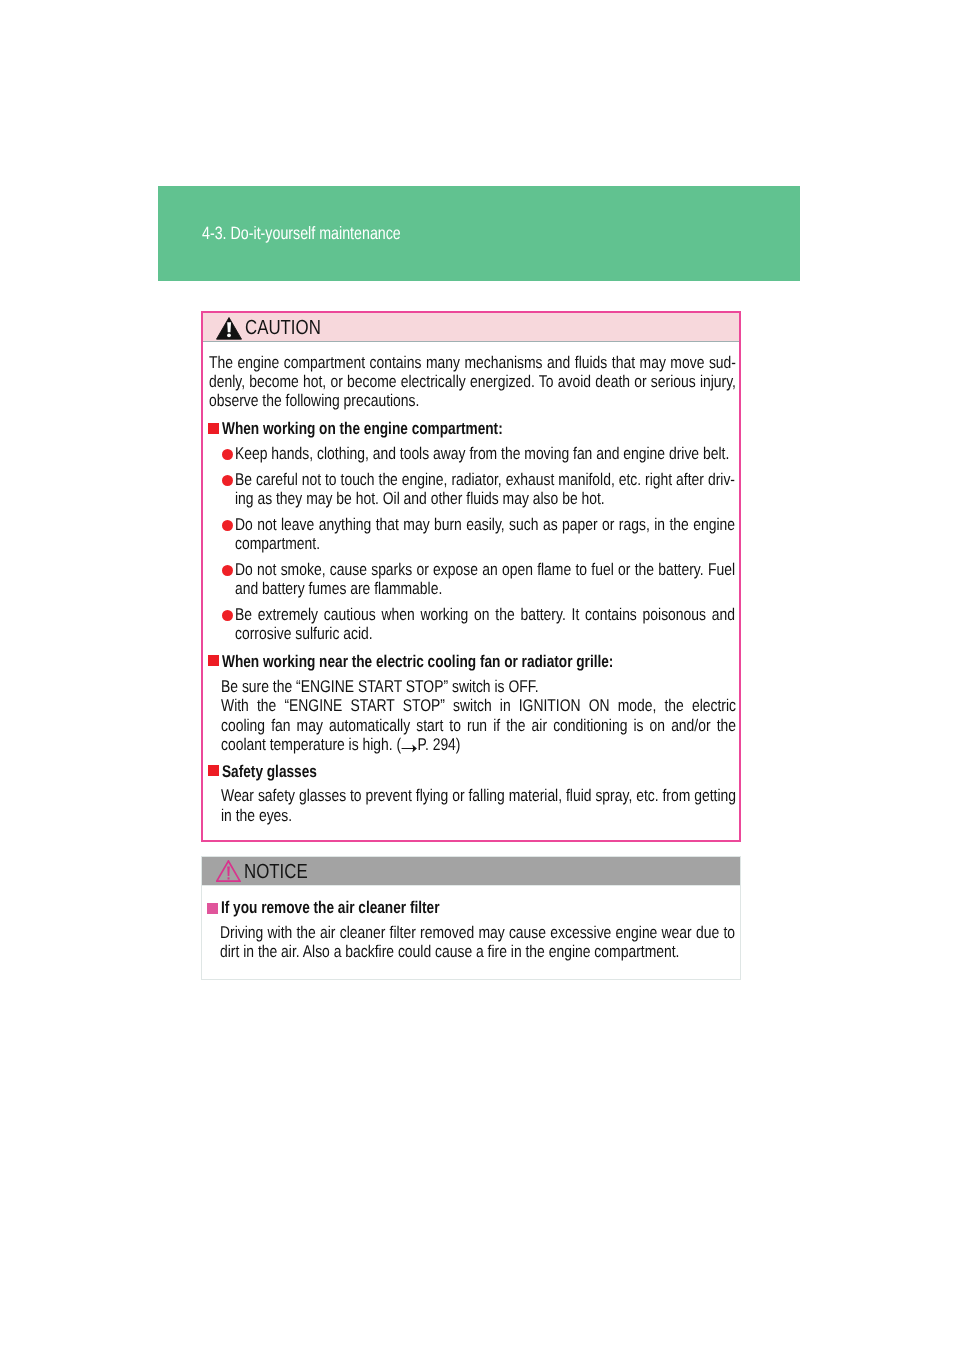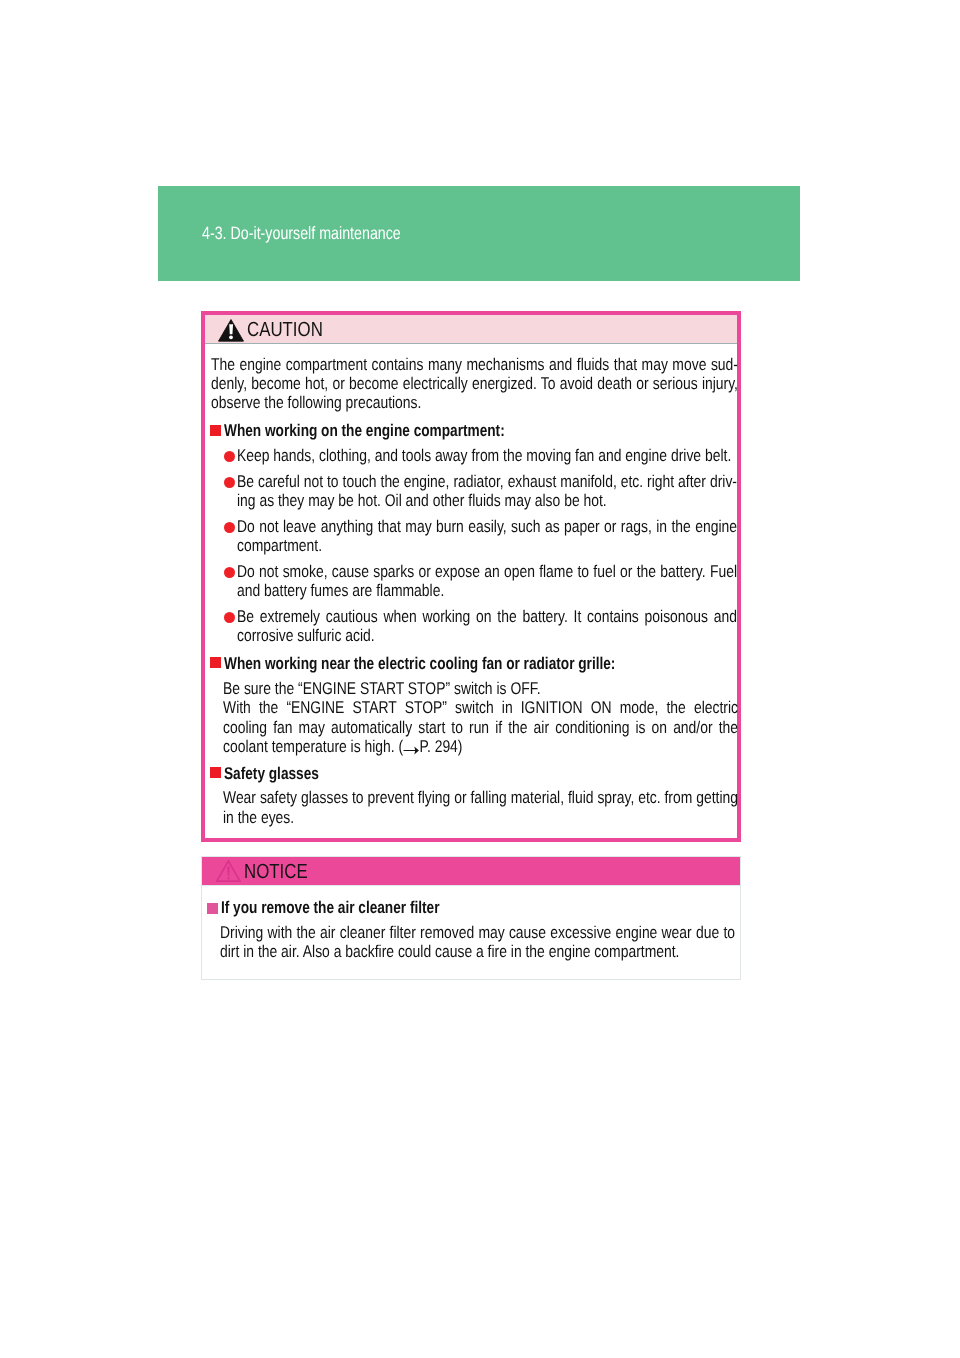--- a/index.html
+++ b/index.html
@@ -6,33 +6,33 @@
   body{width:960px;height:1358px;background:#fff;font-family:"Liberation Sans",sans-serif;
        -webkit-font-smoothing:antialiased;text-rendering:geometricPrecision;}
   *{-webkit-font-smoothing:antialiased;}
   .page{position:relative;width:960px;height:1040px;overflow:hidden;}
 
   .chapter-band{position:absolute;left:158px;top:186px;width:642px;height:95px;background:#61c290;}
   .chapter-title{position:absolute;left:202px;top:225.2px;color:#fff;font-size:17.9px;line-height:17.9px;
                  transform-origin:0 0;transform:scaleX(0.7965);white-space:nowrap;}
 
   .box{position:absolute;box-sizing:border-box;background:#fff;}
-  #caution{border:4px solid #ec4899;}
+  #caution{border:2px solid #ec4899;}
   #notice{border:1px solid #dfe6e5;}
   .box-hd{position:relative;box-sizing:border-box;}
   .hd-icon{position:absolute;}
   .hd-title{position:absolute;font-size:20.4px;color:#141414;
             transform-origin:0 0;transform:scaleX(0.826);white-space:nowrap;}
 
   #caution{left:201px;top:311px;width:540px;height:531px;}
   #caution .box-hd{background:#f7d8dc;height:29px;border-bottom:1px solid #9fb0b2;}
   #caution .hd-icon{left:13px;top:3.7px;}
   #caution .hd-title{left:42.1px;top:5.2px;line-height:20.4px;}
   #notice{left:201px;top:856px;width:540px;height:124px;}
-  #notice .box-hd{background:#ec4899;height:29px;border-bottom:1px solid #e3e9e8;}
+  #notice .box-hd{background:#a3a3a3;height:29px;border-bottom:1px solid #e3e9e8;}
   #notice .hd-icon{left:13.7px;top:3.4px;}
   #notice .hd-title{left:42.1px;top:4.9px;line-height:20.4px;}
 
   .body{position:relative;}
   .tx{position:absolute;transform-origin:0 0;transform:scaleX(0.8185);
       font-size:17px;line-height:19.3px;color:#121212;text-align:justify;margin:0;
       -webkit-font-smoothing:antialiased;}
   .tx.b{font-weight:bold;transform:scaleX(0.805);letter-spacing:-0.02px;}
   .tx.nj{text-align:left;}
   .xref{white-space:nowrap;}

